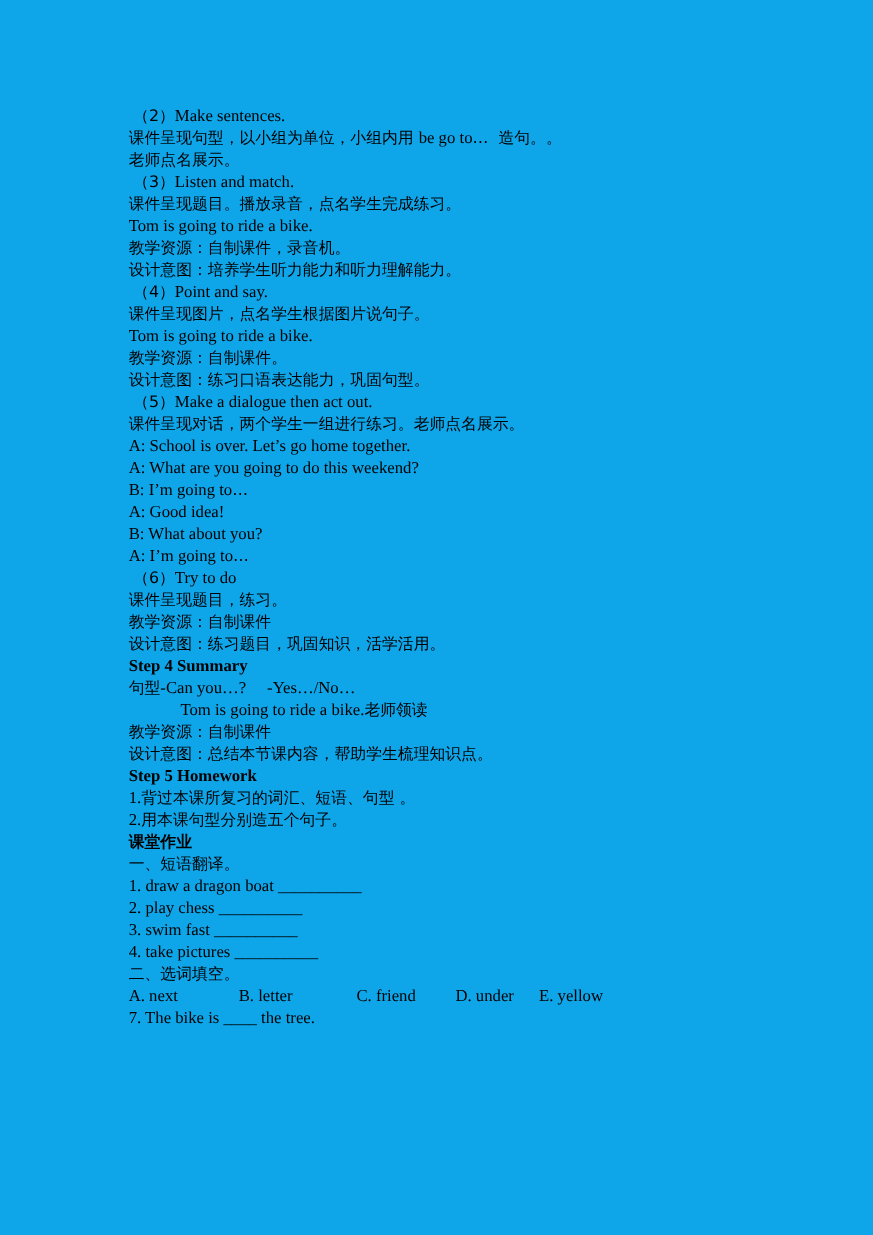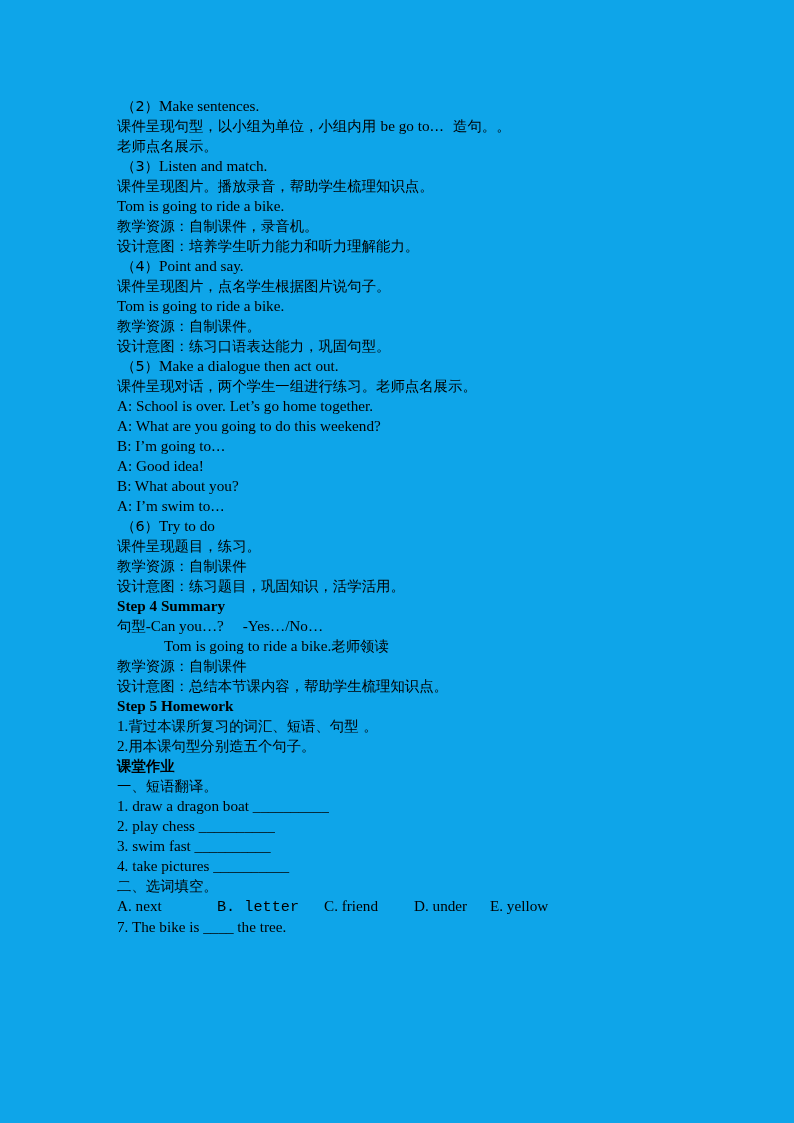--- a/index.html
+++ b/index.html
@@ -55,50 +55,50 @@
   .indent-par {
     padding-left: 4px;
   }
   .indent-deep {
     padding-left: 47px;
   }
   .opt-row span {
     display: inline-block;
   }
   .tabgap-a { width: 100px; }
-  .tabgap-b { width: 107px; font-family: Liberation Mono, monospace; }
+  .tabgap-b { width: 107px; }
   .tabgap-c { width: 90px; }
   .tabgap-d { width: 76px; }
 </style>
 </head>
 <body>
 
 <div id="page">
   <div id="body-col">
       <div class="ln indent-par"><span class="cn">（2）</span><span class="en">Make sentences.</span></div>
       <div class="ln"><span class="cn">课件呈现句型，以小组为单位，小组内用 </span><span class="en">be go to</span><span class="cn">…  造句。。</span></div>
       <div class="ln"><span class="cn">老师点名展示。</span></div>
       <div class="ln indent-par"><span class="cn">（3）</span><span class="en">Listen and match.</span></div>
-      <div class="ln"><span class="cn">课件呈现图片。播放录音，帮助学生梳理知识点。</span></div>
+      <div class="ln"><span class="cn">课件呈现题目。播放录音，点名学生完成练习。</span></div>
       <div class="ln"><span class="en">Tom is going to ride a bike.</span></div>
       <div class="ln"><span class="cn">教学资源：自制课件，录音机。</span></div>
       <div class="ln"><span class="cn">设计意图：培养学生听力能力和听力理解能力。</span></div>
       <div class="ln indent-par"><span class="cn">（4）</span><span class="en">Point and say.</span></div>
       <div class="ln"><span class="cn">课件呈现图片，点名学生根据图片说句子。</span></div>
       <div class="ln"><span class="en">Tom is going to ride a bike.</span></div>
       <div class="ln"><span class="cn">教学资源：自制课件。</span></div>
       <div class="ln"><span class="cn">设计意图：练习口语表达能力，巩固句型。</span></div>
       <div class="ln indent-par"><span class="cn">（5）</span><span class="en">Make a dialogue then act out.</span></div>
       <div class="ln"><span class="cn">课件呈现对话，两个学生一组进行练习。老师点名展示。</span></div>
       <div class="ln"><span class="en">A: School is over. Let’s go home together.</span></div>
       <div class="ln"><span class="en">A: What are you going to do this weekend?</span></div>
       <div class="ln"><span class="en">B: I’m going to</span><span class="cn">…</span></div>
       <div class="ln"><span class="en">A: Good idea!</span></div>
       <div class="ln"><span class="en">B: What about you?</span></div>
-      <div class="ln"><span class="en">A: I’m swim to</span><span class="cn">…</span></div>
+      <div class="ln"><span class="en">A: I’m going to</span><span class="cn">…</span></div>
       <div class="ln indent-par"><span class="cn">（6）</span><span class="en">Try to do</span></div>
       <div class="ln"><span class="cn">课件呈现题目，练习。</span></div>
       <div class="ln"><span class="cn">教学资源：自制课件</span></div>
       <div class="ln"><span class="cn">设计意图：练习题目，巩固知识，活学活用。</span></div>
       <div class="ln"><span class="en bold">Step 4 Summary</span></div>
       <div class="ln"><span class="cn">句型</span><span class="en">-Can you…?     -Yes…/No…</span></div>
       <div class="ln indent-deep"><span class="en">Tom is going to ride a bike.</span><span class="cn">老师领读</span></div>
       <div class="ln"><span class="cn">教学资源：自制课件</span></div>
       <div class="ln"><span class="cn">设计意图：总结本节课内容，帮助学生梳理知识点。</span></div>
       <div class="ln"><span class="en bold">Step 5 Homework</span></div>

